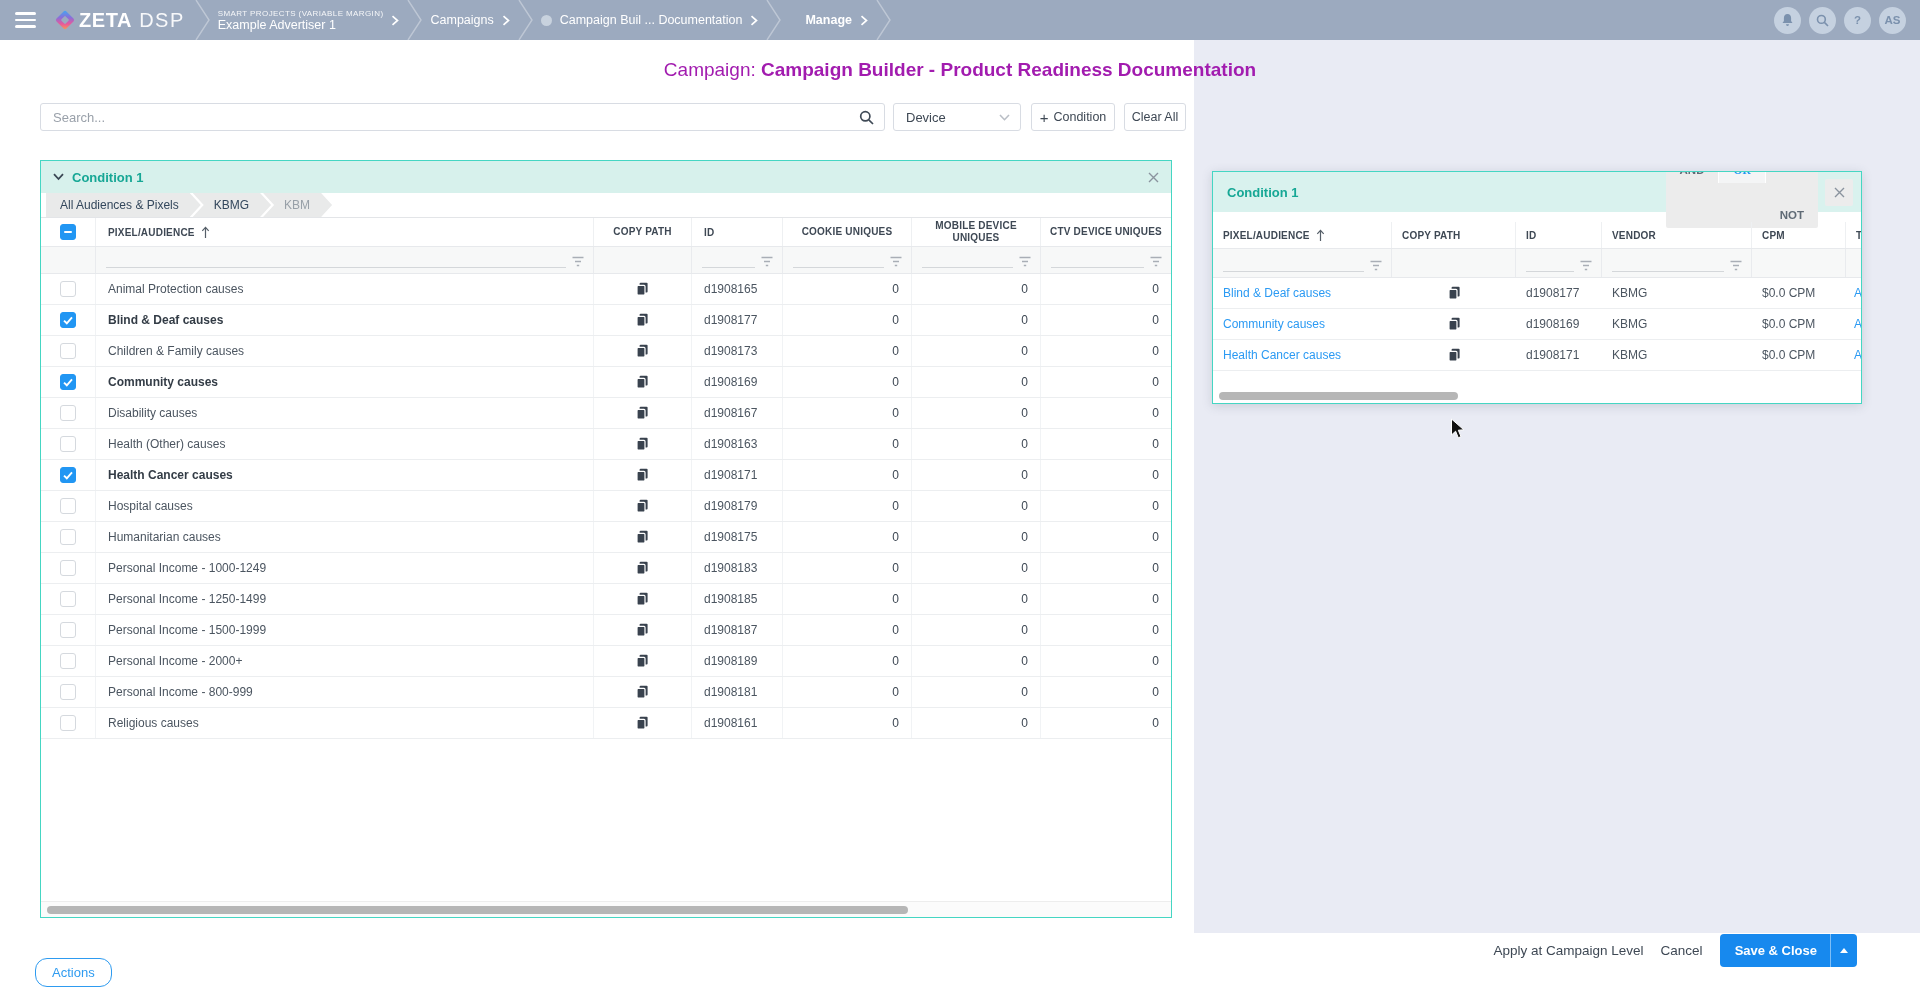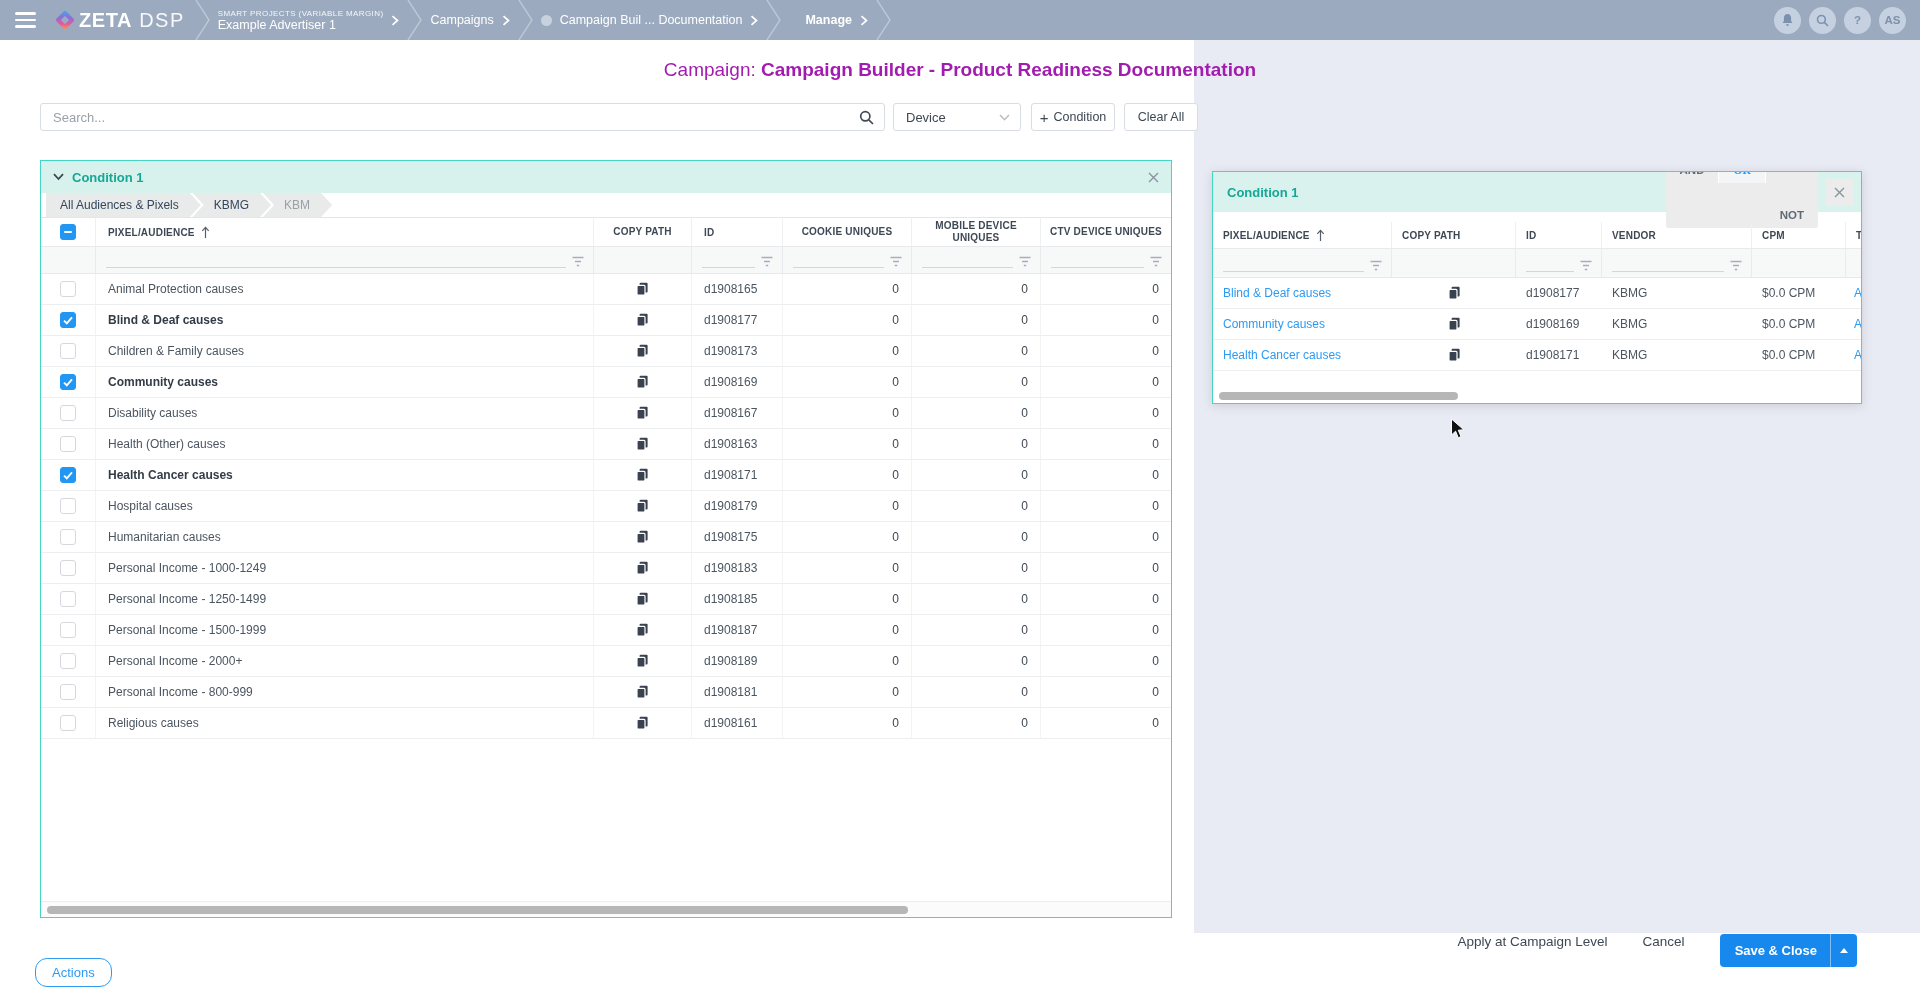--- a/index.html
+++ b/index.html
@@ -32,21 +32,21 @@
 
   .toolbar{position:absolute;top:103px;left:40px;height:28px;}
   .search-box{position:absolute;left:0;top:0;width:845px;height:28px;border:1px solid #d8dce3;border-radius:3px;background:#fff;box-sizing:border-box;}
   .search-box input{border:0;outline:none;background:transparent;width:800px;height:100%;padding:0 0 0 12px;font-size:13px;color:#3e4854;font-family:"Liberation Sans",sans-serif;}
   .search-box input::placeholder{color:#9aa1aa;}
   .search-mag{position:absolute;right:10px;top:6px;}
   .device-select{position:absolute;left:853px;top:0;width:128px;height:28px;border:1px solid #d8dce3;border-radius:3px;background:#fff;box-sizing:border-box;display:flex;align-items:center;font-size:13px;color:#3e4854;padding:0 10px 0 12px;cursor:pointer;}
   .device-select svg{margin-left:auto;}
   .tb-btn{position:absolute;top:0;height:28px;border:1px solid #d8dce3;border-radius:3px;background:#fff;font-size:12.5px;color:#3e4854;font-family:"Liberation Sans",sans-serif;display:flex;align-items:center;justify-content:center;gap:5px;cursor:pointer;box-sizing:border-box;}
   .btn-condition{left:991px;width:84px;}
-  .btn-clear{left:1084px;width:74px;}
+  .btn-clear{left:1084px;width:62px;}
   .plus{font-size:15px;font-weight:400;color:#3e4854;line-height:1;}
 
   
   .panel{position:absolute;background:#fff;border:1px solid #45d6c3;box-sizing:border-box;}
   .left-panel{left:40px;top:160px;width:1132px;height:758px;}
   .right-panel{left:1212px;top:171px;width:650px;height:233px;overflow:hidden;box-shadow:0 2px 10px rgba(60,70,90,.18);}
 
   .panel-head{height:32px;background:#d7f1ec;display:flex;align-items:center;padding:0 12px;gap:8px;}
   .panel-title{color:#16a795;font-weight:700;font-size:13px;}
   .head-close{margin-left:auto;cursor:pointer;display:flex;align-items:center;}
@@ -96,21 +96,21 @@
   .rthead .hc{padding:0 10px;}
   .rtfilter{height:28px;background:#f7f8f8;border-bottom:1px solid #e7e9ec;}
   .rrow{height:30px;border-bottom:1px solid #eceef0;}
   .rc{font-size:12px;color:#4b5560;padding:0 10px;height:100%;display:flex;align-items:center;box-sizing:border-box;}
   .rname{color:#2b9af3;cursor:pointer;}
   .rtim{color:#2b9af3;padding:0 0 0 8px;}
   .rhscroll{height:14px;border-top:none;background:transparent;}
 
   
   .actions-btn{position:absolute;left:35px;top:958px;height:29px;padding:0 16px;background:#fff;border:1px solid #2e9bf0;color:#2e9bf0;border-radius:12px;font-size:13px;font-family:"Liberation Sans",sans-serif;cursor:pointer;}
-  .footer-right{position:absolute;top:934px;right:63px;height:33px;display:flex;align-items:flex-start;gap:35px;font-size:13.5px;color:#3e4854;}
+  .footer-right{position:absolute;top:934px;right:63px;height:33px;display:flex;align-items:center;gap:17px;font-size:13.5px;color:#3e4854;}
   .flink{cursor:pointer;white-space:nowrap;}
   .save-btn{height:33px;background:#1789ee;border-radius:4px;color:#fff;font-weight:700;font-size:13px;display:flex;align-items:stretch;cursor:pointer;}
   .save-label{display:flex;align-items:center;padding:0 13px 0 15px;}
   .save-caret{width:26px;display:flex;align-items:center;justify-content:center;border-left:1px solid rgba(255,255,255,.45);}
   .caret-up{width:0;height:0;border-left:4.5px solid transparent;border-right:4.5px solid transparent;border-bottom:5.5px solid #fff;}
 
   .cursor{position:absolute;left:1450px;top:418px;z-index:50;pointer-events:none;}
 </style>
 </head>
 <body>

